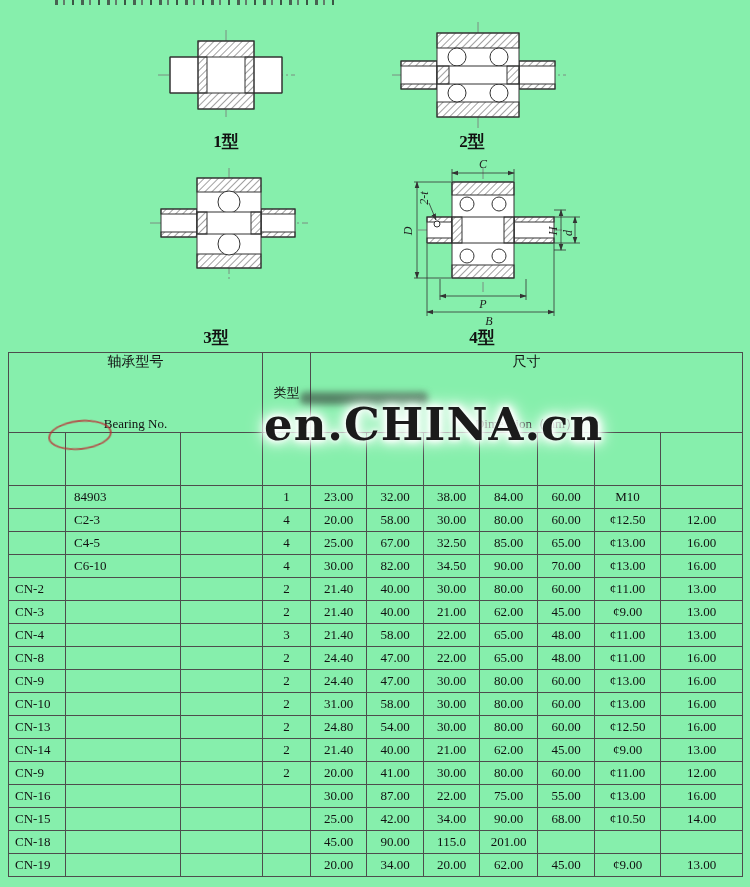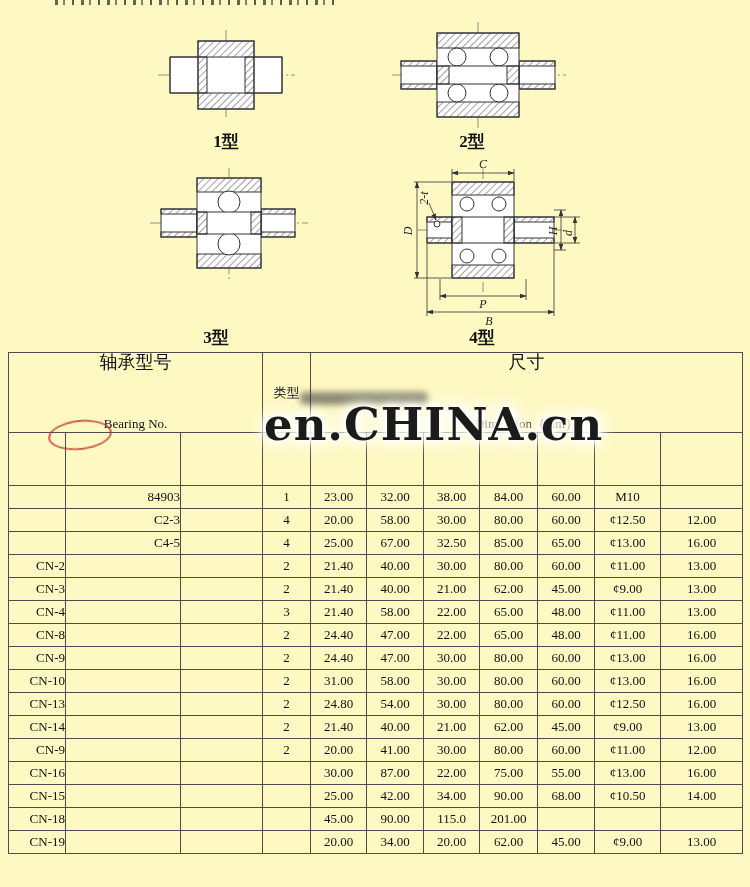--- a/index.html
+++ b/index.html
@@ -1,36 +1,36 @@
 <!DOCTYPE html>
 <html><head>
 <meta charset="utf-8">
 <style>
   html,body{margin:0;padding:0;background:#ffffff;}
-  #page{position:relative;width:750px;height:887px;background:#fef9c3;overflow:hidden;
+  #page{position:relative;width:750px;height:887px;background:#86efac;overflow:hidden;
         font-family:"Liberation Serif","DejaVu Serif",serif;color:#111;}
 
   
   #top-fragments{position:absolute;top:0;left:55px;width:285px;height:5px;opacity:.75;
     background:repeating-linear-gradient(90deg,#333 0 3px,transparent 3px 8px,#555 8px 10px,transparent 10px 17px,#222 17px 19px,transparent 19px 26px);}
 
   
   #figs{position:absolute;top:0;left:0;}
 
   
   #spec-table{position:absolute;top:352px;left:8px;width:734px;border-collapse:collapse;
     table-layout:fixed;z-index:1;}
   #spec-table th,#spec-table td{border:1px solid #4d4d4d;padding:0;font-weight:normal;
     font-size:13px;overflow:hidden;white-space:nowrap;}
   #spec-table thead tr.hrow1 th{height:43px;text-align:center;vertical-align:middle;}
   #spec-table thead tr.subhead th{height:52px;}
   #spec-table tbody td{height:22px;text-align:center;vertical-align:middle;}
-  #spec-table tbody td.name{text-align:right;padding-left:8px;}
+  #spec-table tbody td.name{text-align:left;padding-left:8px;}
   #spec-table tbody td.colA{padding-left:6px;margin-top:48px;}
-  .hdr-zh{font-size:18px;line-height:18px;}
+  .hdr-zh{font-size:14px;line-height:18px;}
   .hdr-en{font-size:13px;line-height:17px;margin-top:44px;}
 
   
   #watermark{position:absolute;left:0;top:0;width:750px;height:887px;z-index:5;pointer-events:none;}
   #wm-main{position:absolute;left:264px;top:398px;font-size:45px;font-weight:bold;
     font-family:"DejaVu Serif","Liberation Serif",serif;color:#1b1b1b;letter-spacing:1px;
     text-shadow:0 0 4px #fff,0 0 8px #fff,0 0 12px #fff,0 0 16px #fff,0 0 22px #fff;
     filter:blur(.4px);}
   #wm-blur{position:absolute;left:300px;top:392px;width:128px;height:13px;border-radius:5px;
     background:rgba(45,45,45,.55);filter:blur(3px);}
@@ -244,20 +244,33 @@
           <td>4</td>
           <td>25.00</td>
           <td>67.00</td>
           <td>32.50</td>
           <td>85.00</td>
           <td>65.00</td>
           <td>¢13.00</td>
           <td>16.00</td>
         </tr>
         <tr>
+          <td class="name colA"></td>
+          <td class="name">C6-10</td>
+          <td></td>
+          <td>4</td>
+          <td>30.00</td>
+          <td>82.00</td>
+          <td>34.50</td>
+          <td>90.00</td>
+          <td>70.00</td>
+          <td>¢13.00</td>
+          <td>16.00</td>
+        </tr>
+        <tr>
           <td class="name colA">CN-2</td>
           <td class="name"></td>
           <td></td>
           <td>2</td>
           <td>21.40</td>
           <td>40.00</td>
           <td>30.00</td>
           <td>80.00</td>
           <td>60.00</td>
           <td>¢11.00</td>

